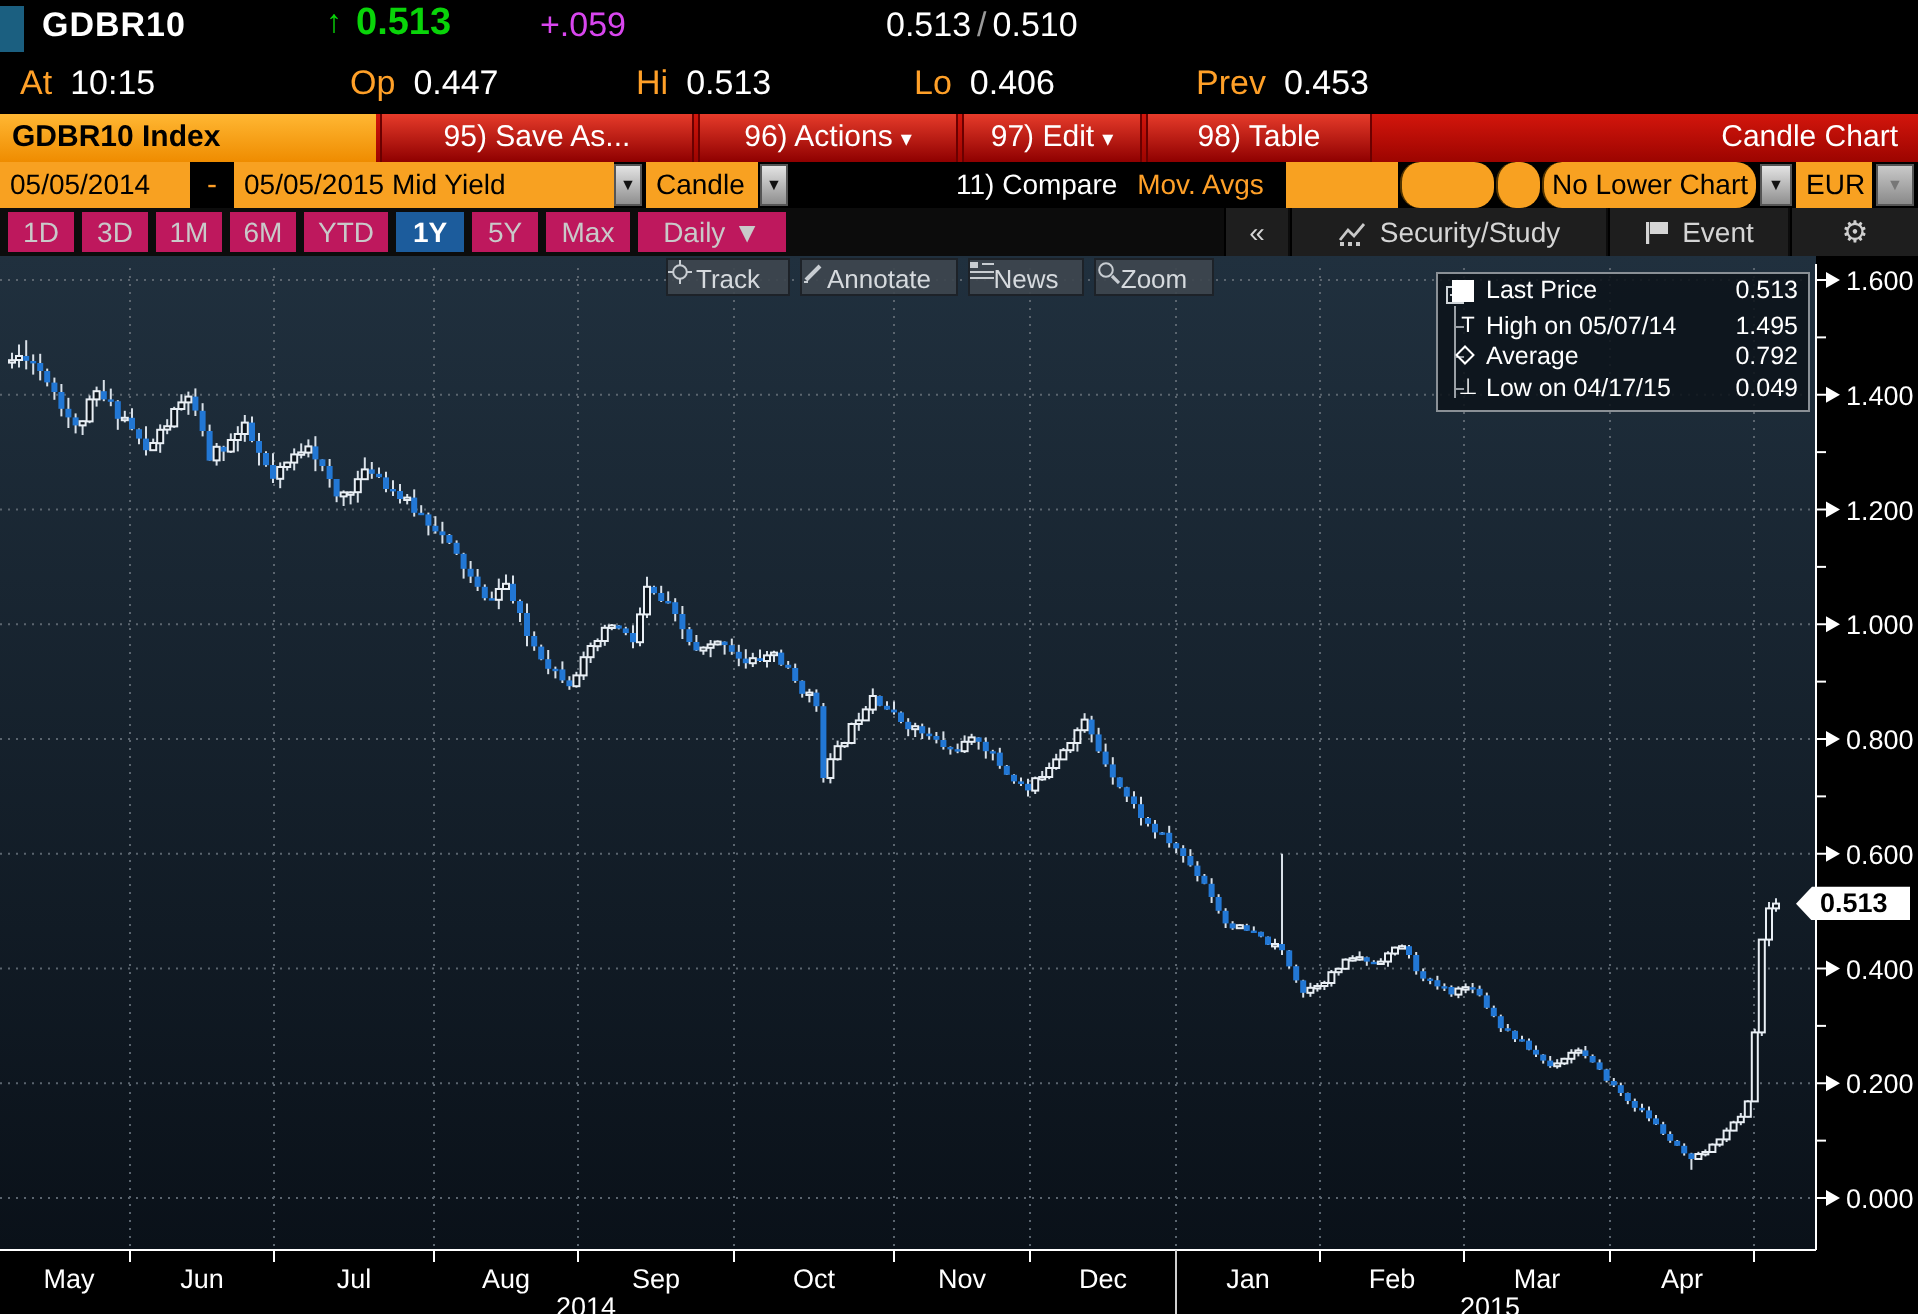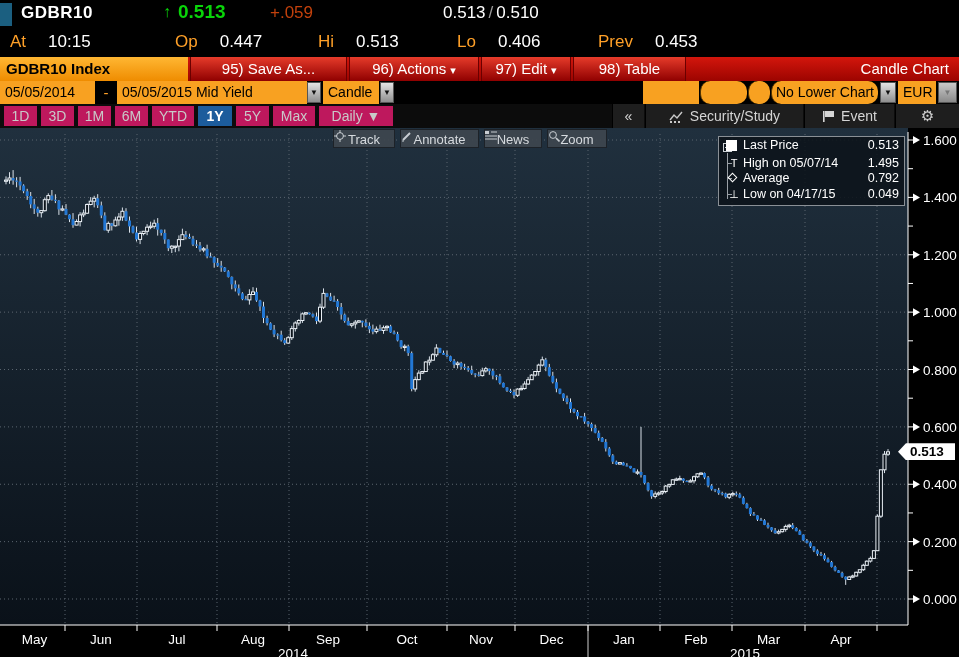--- a/index.html
+++ b/index.html
@@ -7,27 +7,27 @@
   .term {
     position:relative; width:959px; height:657px; background:#000; overflow:hidden;
     font-family:"Liberation Sans", sans-serif; -webkit-font-smoothing:antialiased;
   }
   
   .row1 { position:absolute; left:0; top:0; width:959px; height:28px; }
   .blueblk { position:absolute; left:0; top:3px; width:12px; height:23px; background:#1b5f80; }
   .tkr { position:absolute; left:21px; top:3px; color:#fff; font-size:17px; font-weight:bold; letter-spacing:.5px; }
   .uparrow { position:absolute; left:163px; top:3px; color:#09d409; font-size:16px; font-weight:bold; }
   .lastpx { position:absolute; left:178px; top:1px; color:#09d409; font-size:19px; font-weight:bold; }
-  .chg { position:absolute; left:270px; top:3px; color:#c2410c; font-size:17px; }
+  .chg { position:absolute; left:270px; top:3px; color:#d946ef; font-size:17px; }
   .bidask { position:absolute; left:443px; top:3px; color:#fff; font-size:17px; }
   .bidask .slash { color:#9a9a9a; padding:0 3px; }
   .row2 { position:absolute; left:0; top:28px; width:959px; height:29px; }
   .qf { position:absolute; top:4px; font-size:17px; white-space:nowrap; }
   .qf .ql { color:#ffa028; }
-  .qf .qv { color:#fff; margin-left:22px; }
+  .qf .qv { color:#fff; margin-left:9px; }
   
   .menubar { position:absolute; left:0; top:57px; width:959px; height:24px;
     background:linear-gradient(#d3160c,#9c0400); }
   .sectab { position:absolute; left:0; top:0; width:188px; height:24px;
     background:linear-gradient(#ffb733,#ef8c00); color:#000; font-size:15px;
     line-height:24px; padding-left:6px; font-weight:bold; }
   .rbtn { position:absolute; top:0; height:24px; color:#fff; font-size:15px; line-height:24px;
     text-align:center; background:linear-gradient(#e63b2a,#8f0000);
     border-left:1px solid #6b0000; border-right:1px solid #6b0000; }
   .rbtn .dd { font-size:11px; margin-left:4px; }
@@ -111,20 +111,24 @@
     <div class="chartlabel">Candle Chart</div>
   </div>
 
   <div class="fieldbar">
     <div class="acell" style="left:0;width:95px">05/05/2014</div>
     <div class="dashcell" style="left:96px;width:20px">-</div>
     <div class="acell" style="left:117px;width:190px">05/05/2015 Mid Yield</div>
     <div class="ddbtn" style="left:307px;width:14px">▼</div>
     <div class="acell" style="left:323px;width:56px">Candle</div>
     <div class="ddbtn" style="left:380px;width:14px">▼</div>
+    <div class="cmp" style="left:478px">
+      <span class="cw">11) Compare</span>
+      <span class="ca">Mov. Avgs</span>
+    </div>
     <div class="acell" style="left:643px;width:56px"></div>
     <div class="acell sepcell" style="left:700px;width:47px"></div>
     <div class="acell sepcell" style="left:748px;width:22px"></div>
     <div class="acell sepcell" style="left:771px;width:107px;text-align:center;padding-left:0">No Lower Chart</div>
     <div class="ddbtn" style="left:880px;width:16px">▼</div>
     <div class="acell" style="left:898px;width:38px">EUR</div>
     <div class="ddbtn disabled" style="left:938px;width:19px">▼</div>
   </div>
 
   <div class="tabsbar" id="tabsBar">

